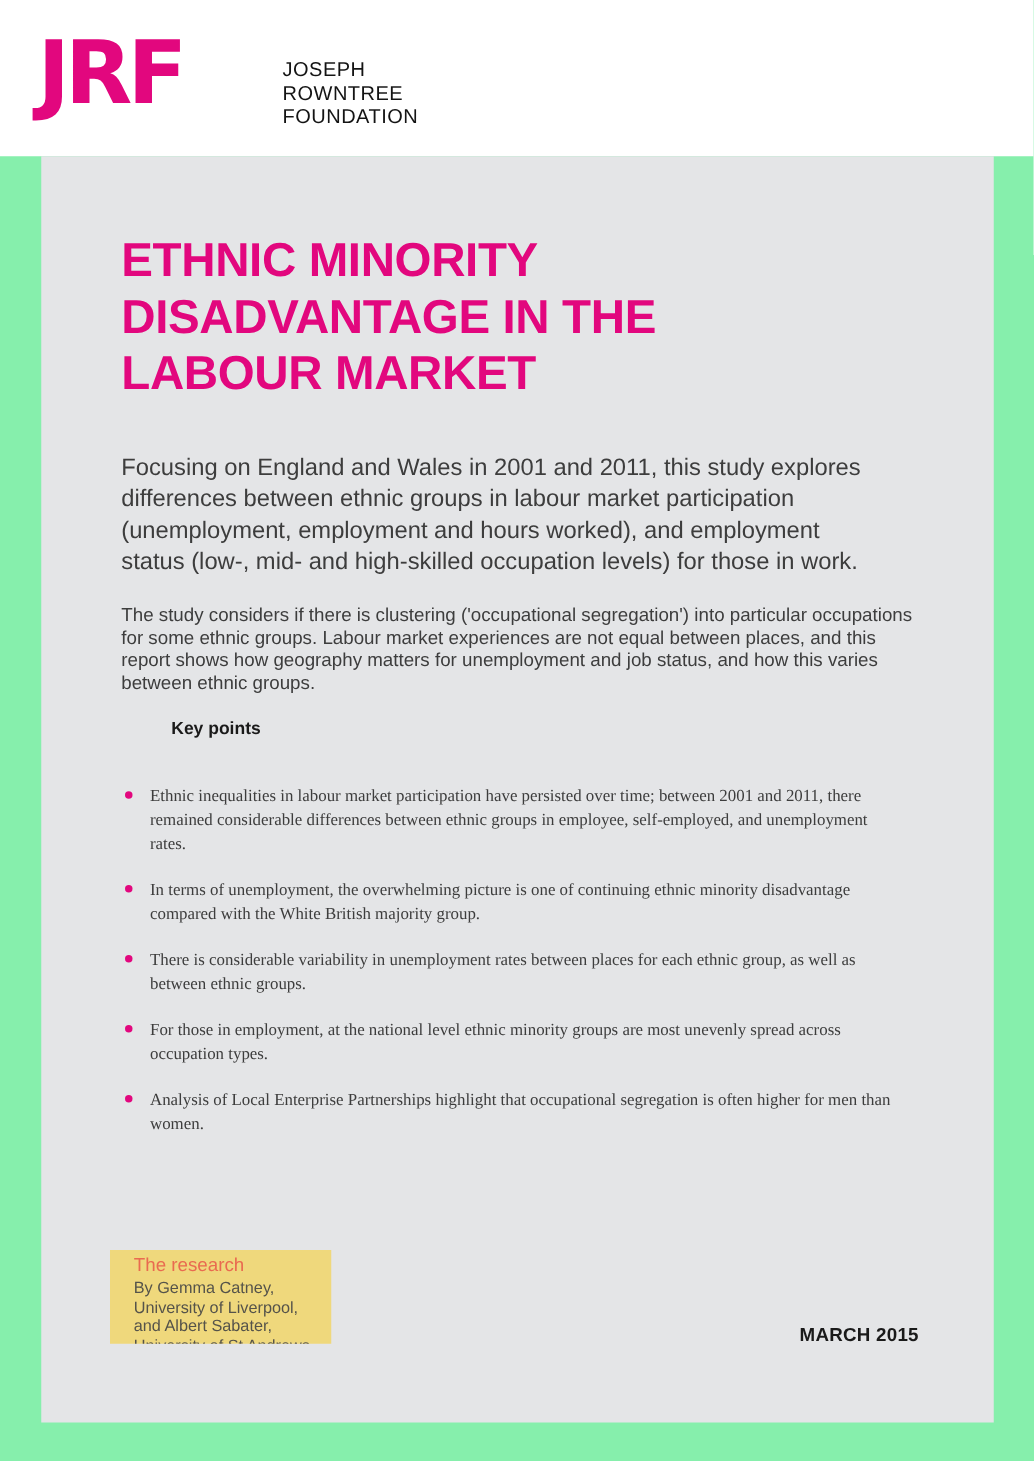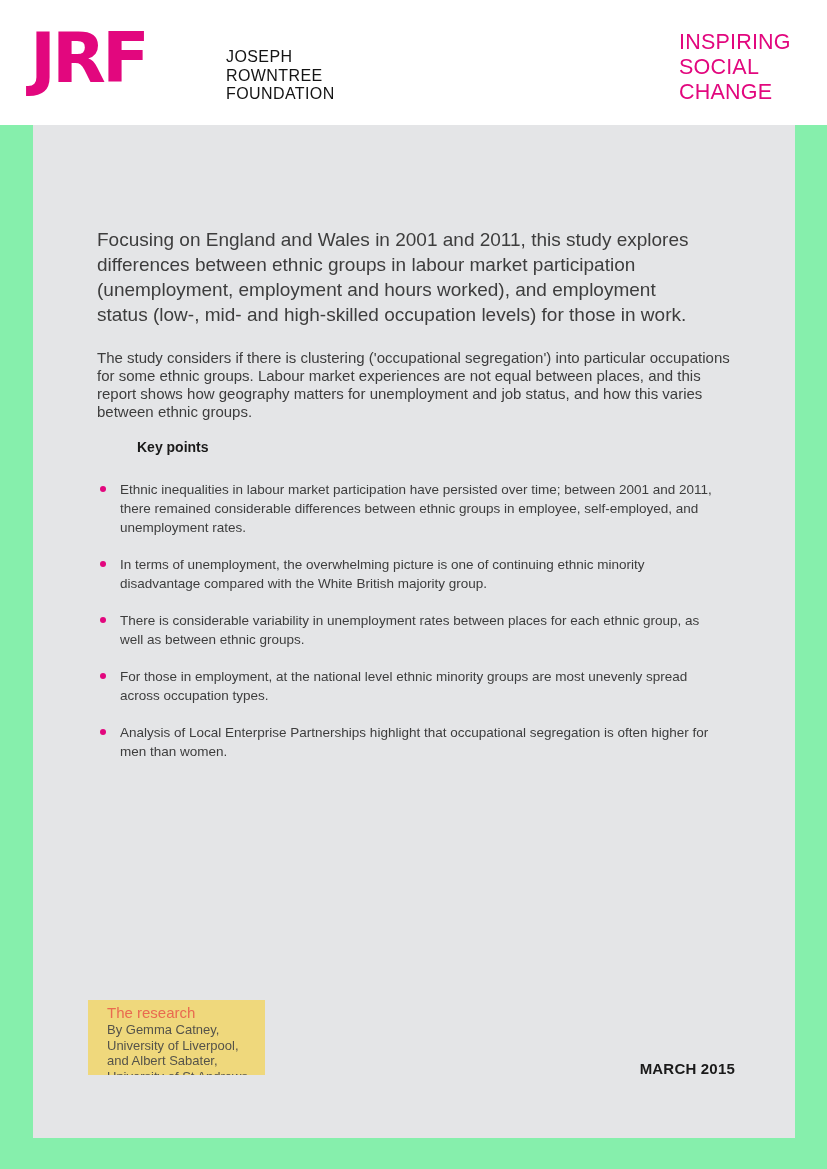--- a/index.html
+++ b/index.html
@@ -60,21 +60,21 @@
     color: #3d3d3d;
   }
 
   .key-points {
     margin-top: 17px;
     font-size: 14px; line-height: 18px; font-weight: 700;
     color: #1a1a1a;
     margin-left: 40px;
   }
 
-  ul.bullets { margin-top: 24px; list-style: none; max-width: 625px; }
+  ul.bullets { margin-top: 36px; list-style: none; max-width: 625px; font-family: Liberation Serif, serif; }
   ul.bullets li { display: flex; margin-bottom: 18px; }
   .dot {
     flex: 0 0 6px; width: 6px; height: 6px; border-radius: 50%;
     background: #e2077e; margin: 6px 14px 0 3px;
   }
   .bullet-text { font-size: 13.5px; line-height: 19px; color: #3d3d3d; }
 
   
   .research-box {
     position: absolute; left: 55px; top: 875px;
@@ -98,30 +98,30 @@
 
 <div class="page">
 
   <div class="header">
     <div class="logo">JRF</div>
     <div class="org-name">
       <div>JOSEPH</div>
       <div>ROWNTREE</div>
       <div>FOUNDATION</div>
     </div>
-    <div class="tagline">
-      <div>INSPIRING</div>
-      <div>SOCIAL</div>
-      <div>CHANGE</div>
-    </div>
   </div>
 
   <div class="panel">
     <div class="content">
 
+      <h1 class="title">
+        <span>ETHNIC MINORITY</span>
+        <span>DISADVANTAGE IN THE</span>
+        <span>LABOUR MARKET</span>
+      </h1>
 
       <p class="lead">Focusing on England and Wales in 2001 and 2011, this study explores differences between ethnic groups in labour market participation (unemployment, employment and hours worked), and employment status (low-, mid- and high-skilled occupation levels) for those in work.</p>
 
       <p class="intro">The study considers if there is clustering ('occupational segregation') into particular occupations for some ethnic groups. Labour market experiences are not equal between places, and this report shows how geography matters for unemployment and job status, and how this varies between ethnic groups.</p>
 
       <p class="key-points">Key points</p>
 
       <ul class="bullets">
         <li>
           <span class="dot"></span>

